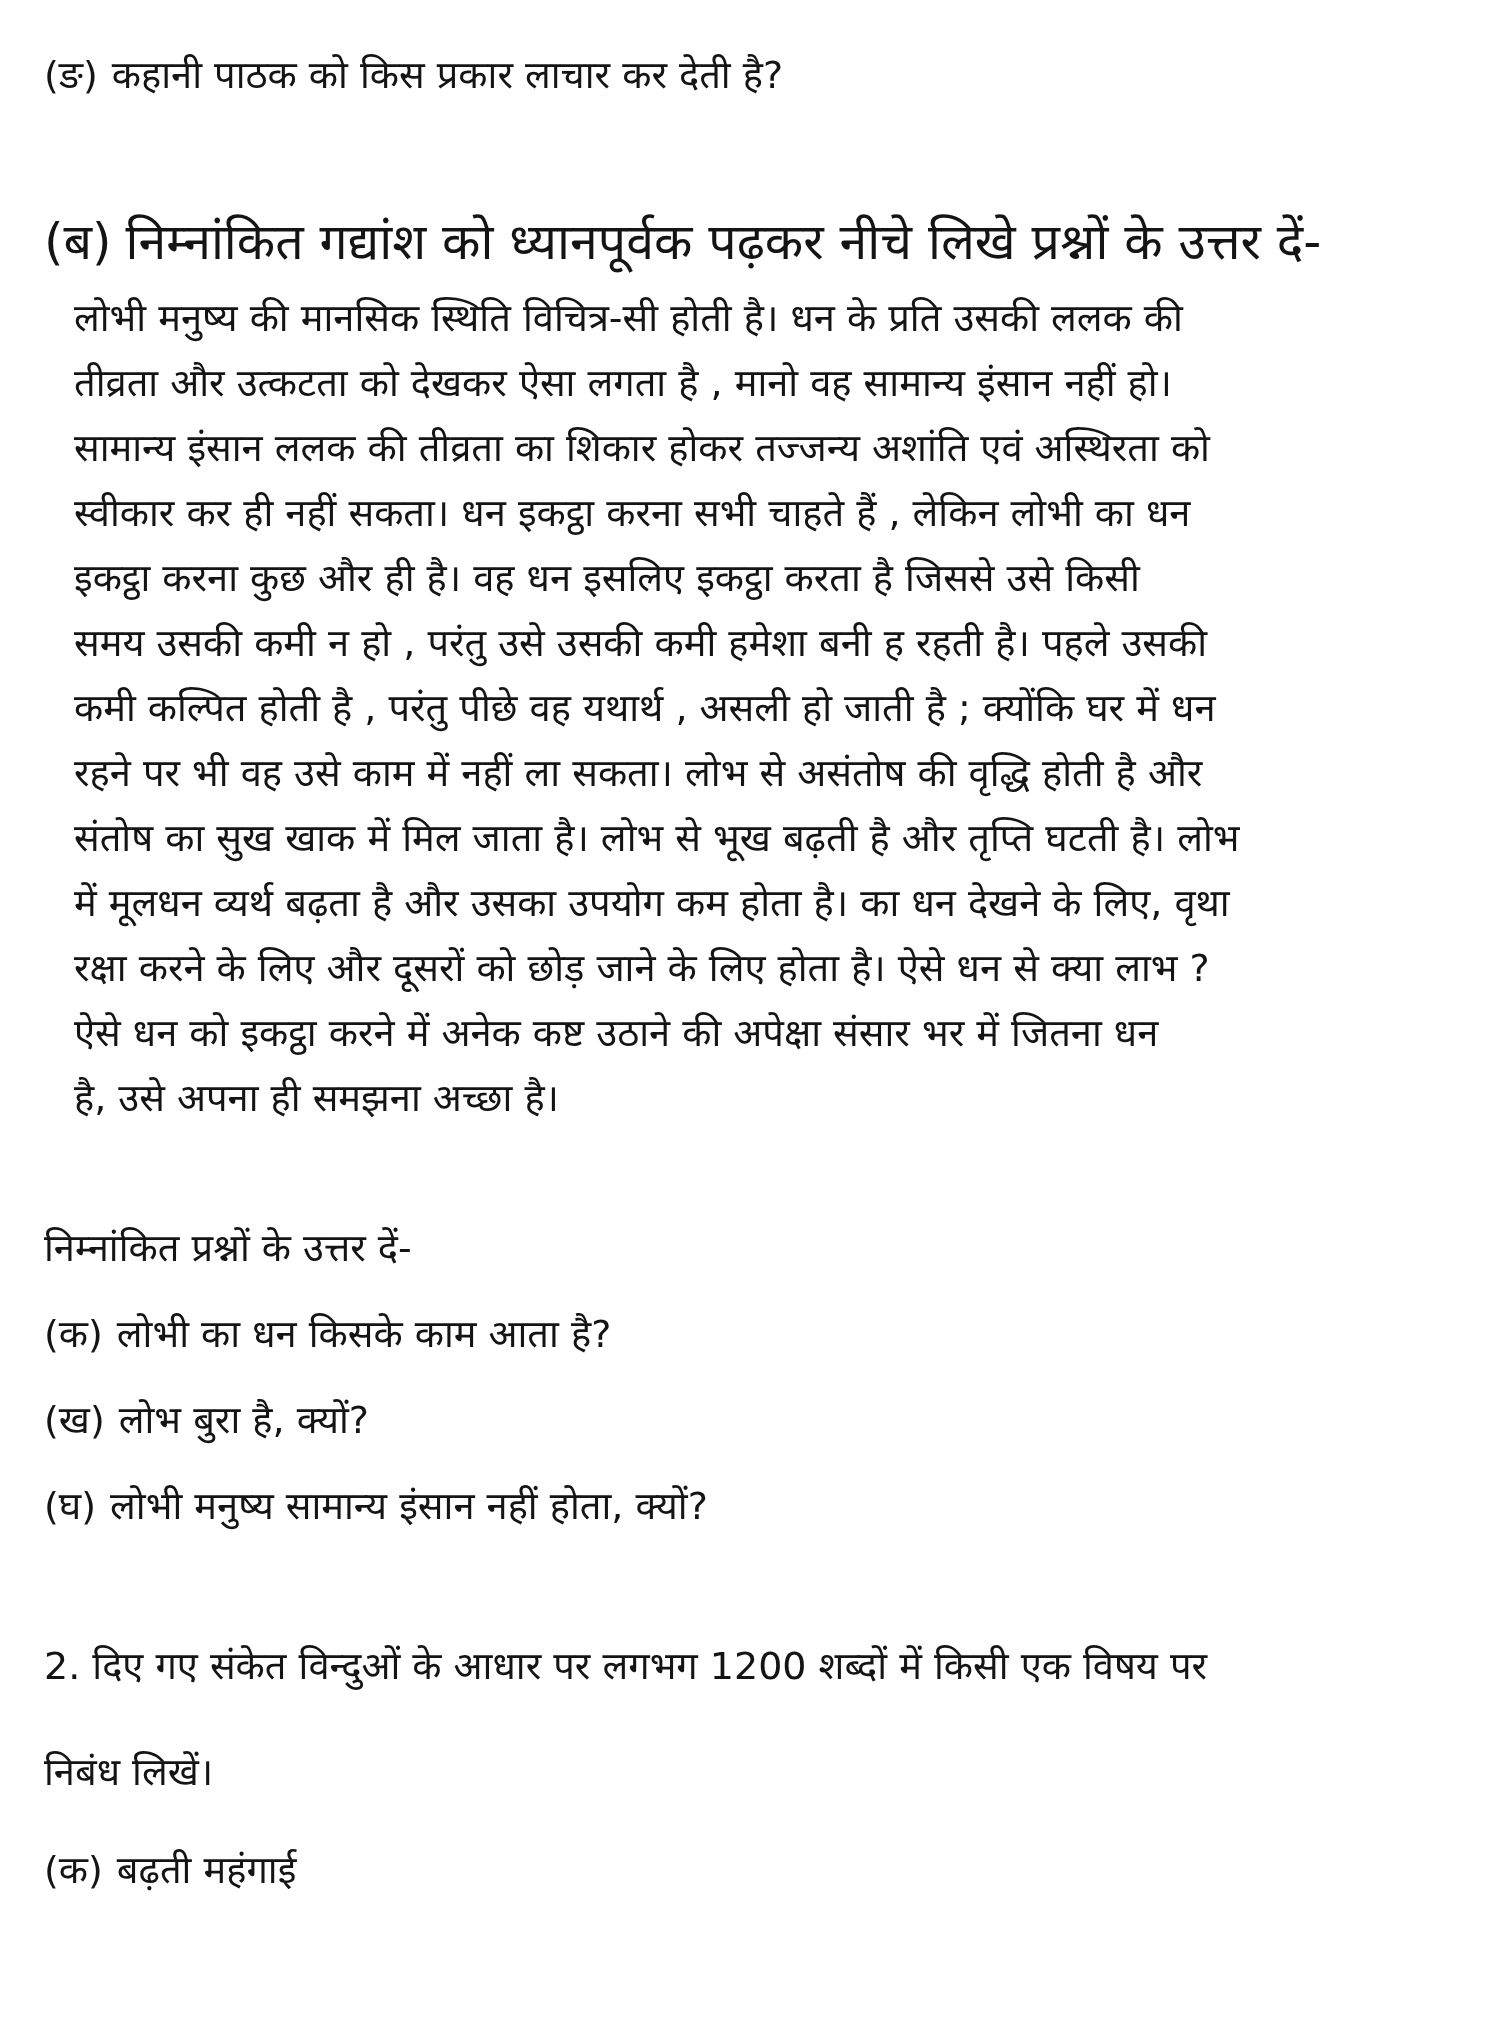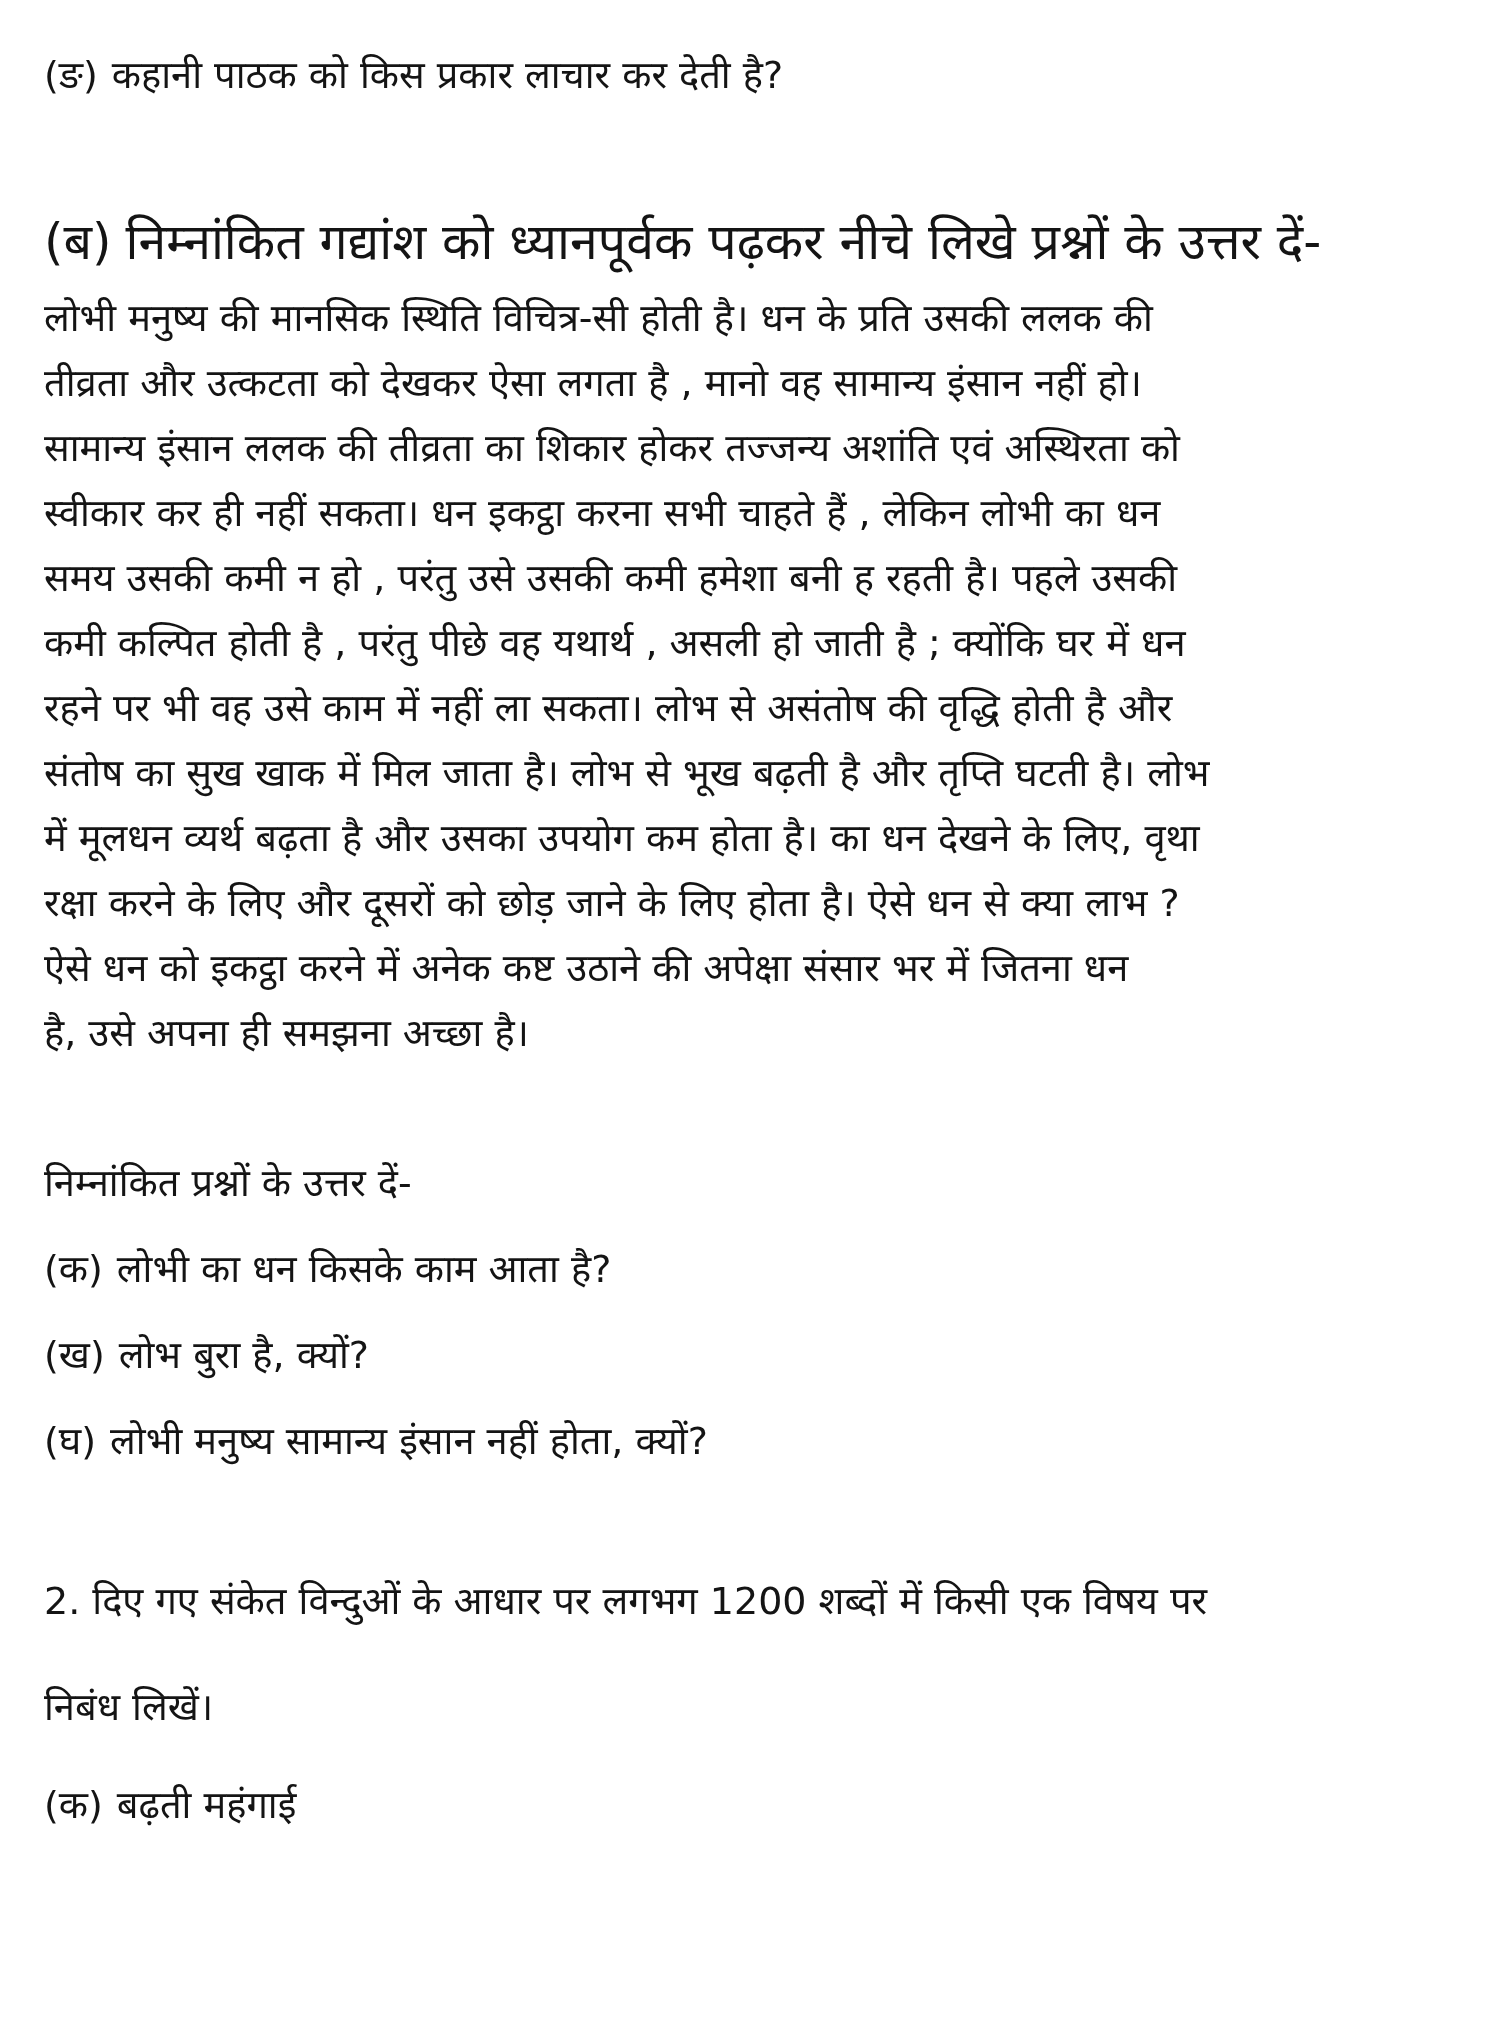--- a/index.html
+++ b/index.html
@@ -30,20 +30,21 @@
     margin-top: 20px;
   }
   .section-heading {
     margin-top: 116px;
     font-size: 50px;
     line-height: 52px;
     white-space: nowrap;
   }
   .passage {
     margin-top: 18px;
+    margin-left: 30px;
   }
   .passage-line {
     font-size: 38px;
     line-height: 65px;
     white-space: nowrap;
   }
   .questions-heading {
     margin-top: 92px;
   }
   .question-item {
@@ -70,20 +71,21 @@
 
   <div class="section-heading">
     <span class="q-label">(ब)</span><span>निम्नांकित गद्यांश को ध्यानपूर्वक पढ़कर नीचे लिखे प्रश्नों के उत्तर दें-</span>
   </div>
 
   <div class="passage">
     <div class="passage-line">लोभी मनुष्य की मानसिक स्थिति विचित्र-सी होती है। धन के प्रति उसकी ललक की</div>
     <div class="passage-line">तीव्रता और उत्कटता को देखकर ऐसा लगता है , मानो वह सामान्य इंसान नहीं हो।</div>
     <div class="passage-line">सामान्य इंसान ललक की तीव्रता का शिकार होकर तज्जन्य अशांति एवं अस्थिरता को</div>
     <div class="passage-line">स्वीकार कर ही नहीं सकता। धन इकट्ठा करना सभी चाहते हैं , लेकिन लोभी का धन</div>
+    <div class="passage-line">इकट्ठा करना कुछ और ही है। वह धन इसलिए इकट्ठा करता है जिससे उसे किसी</div>
     <div class="passage-line">समय उसकी कमी न हो , परंतु उसे उसकी कमी हमेशा बनी ह रहती है। पहले उसकी</div>
     <div class="passage-line">कमी कल्पित होती है , परंतु पीछे वह यथार्थ , असली हो जाती है ; क्योंकि घर में धन</div>
     <div class="passage-line">रहने पर भी वह उसे काम में नहीं ला सकता। लोभ से असंतोष की वृद्धि होती है और</div>
     <div class="passage-line">संतोष का सुख खाक में मिल जाता है। लोभ से भूख बढ़ती है और तृप्ति घटती है। लोभ</div>
     <div class="passage-line">में मूलधन व्यर्थ बढ़ता है और उसका उपयोग कम होता है। का धन देखने के लिए, वृथा</div>
     <div class="passage-line">रक्षा करने के लिए और दूसरों को छोड़ जाने के लिए होता है। ऐसे धन से क्या लाभ  ?</div>
     <div class="passage-line">ऐसे धन को इकट्ठा करने में अनेक कष्ट उठाने की अपेक्षा संसार भर में जितना धन</div>
     <div class="passage-line">है, उसे अपना ही समझना अच्छा है।</div>
   </div>
 

